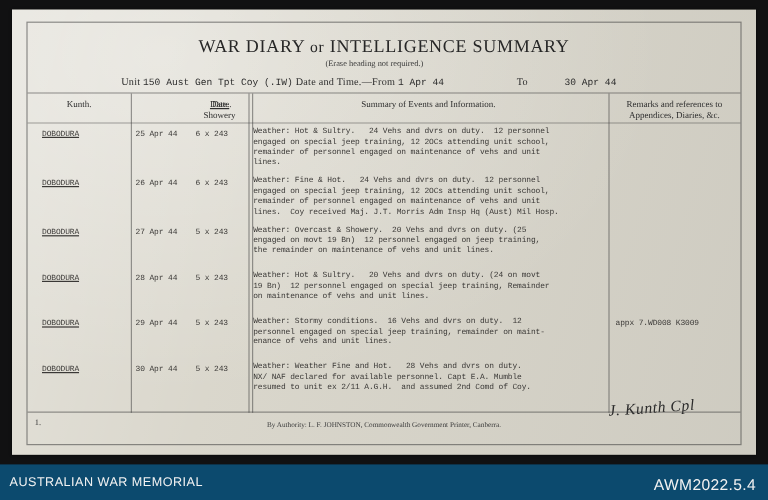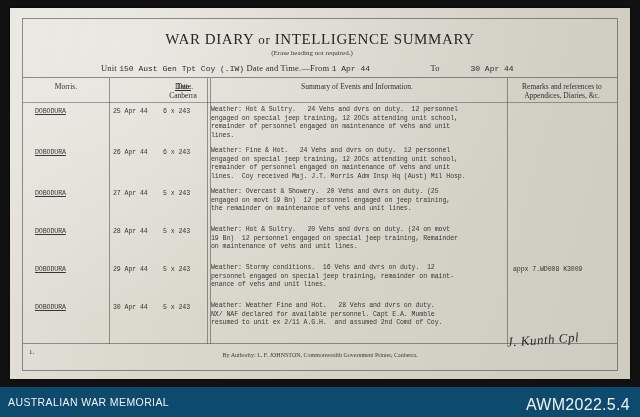--- a/index.html
+++ b/index.html
@@ -222,21 +222,21 @@
     left: 8px;
     top: 9px;
     font-size: 10.5px;
     letter-spacing: 0.4px;
     color: #f2f2f2;
   }
   .awmid {
     position: absolute;
     right: 10px;
     top: 9px;
-    font-size: 16px;
+    font-size: 13px;
     letter-spacing: 0.3px;
     color: #f2f2f2;
   }
 </style>
 </head>
 <body>
 
 <div class="screen">
 
   <div class="page">
@@ -258,29 +258,29 @@
           <span class="typed">1 Apr 44</span>
           <span class="gap"></span>
           <span>To</span>
           <span class="gap2"></span>
           <span class="typed">30 Apr 44</span>
         </div>
       </div>
 
       <div class="tbl">
         <div class="col c-place">
-          <div class="colhead">Morris.</div>
+          <div class="colhead">Kunth.</div>
         </div>
         <div class="col c-date">
           <div class="colhead">Date.</div>
         </div>
         <div class="col c-hour">
           <div class="colhead">
             <span class="u">Date.</span><br>
-            <span>Canberra</span>
+            <span>Showery</span>
           </div>
         </div>
         <div class="col c-rem">
           <div class="colhead">
             <span>Remarks and references to</span><br>
             <span>Appendices, Diaries, &amp;c.</span>
           </div>
         </div>
         <div class="col c-summ">
           <div class="colhead">Summary of Events and Information.</div>

